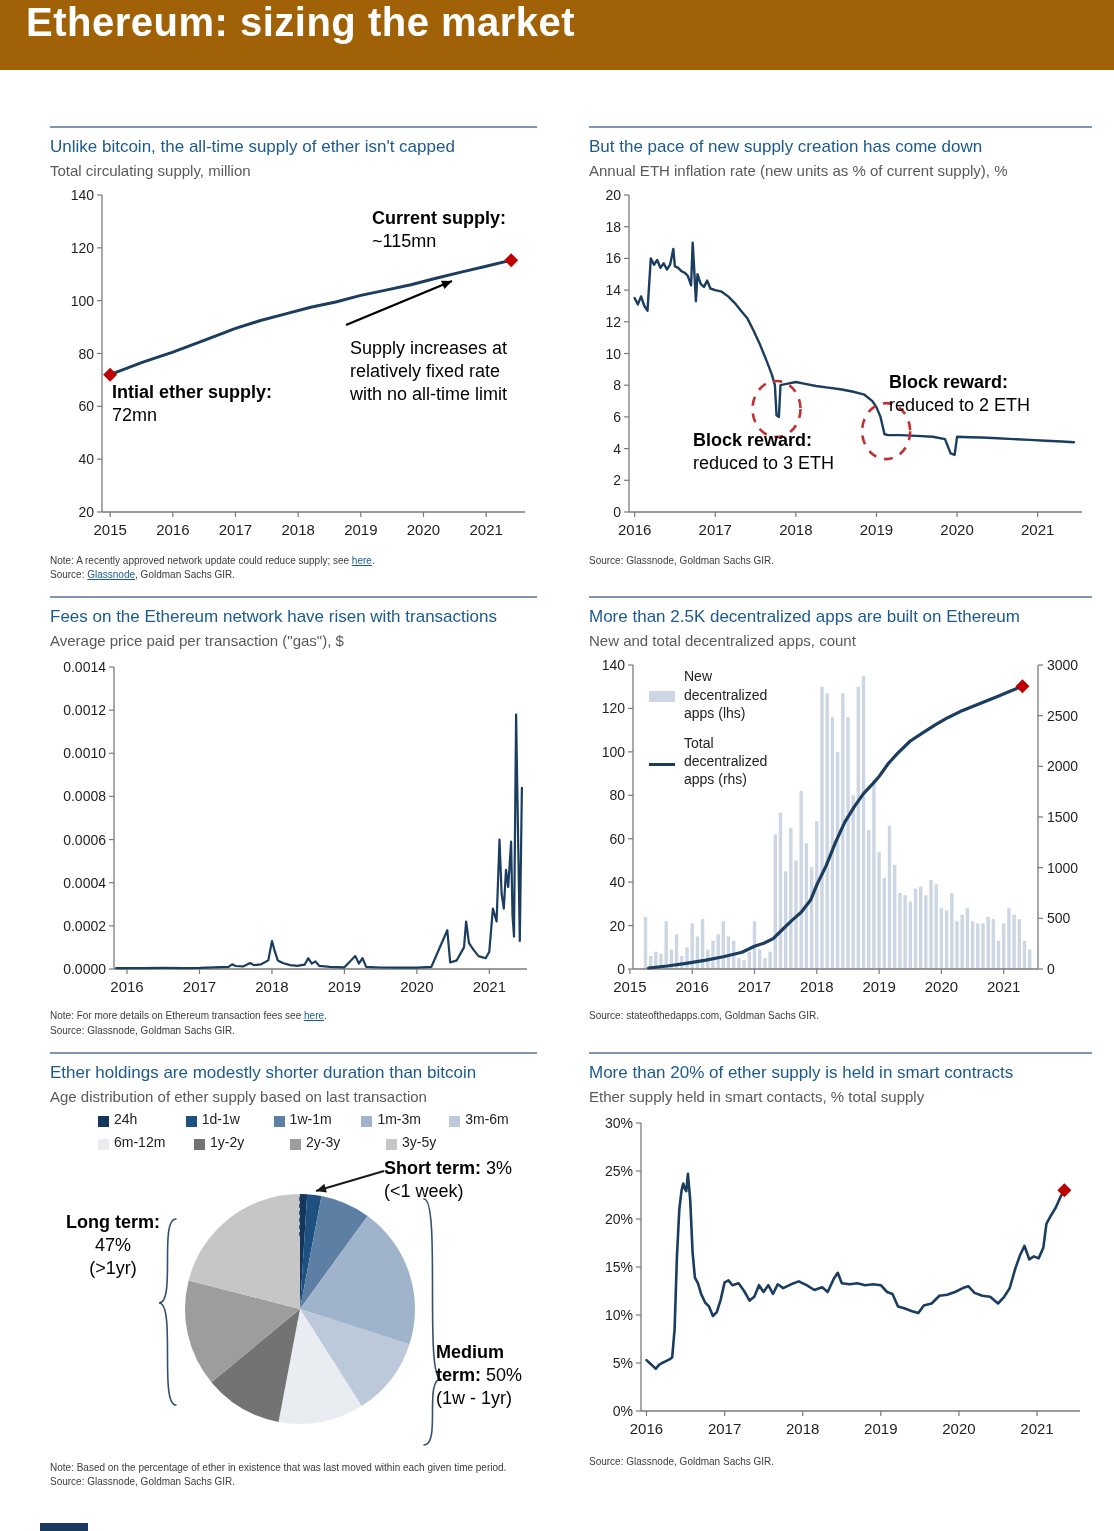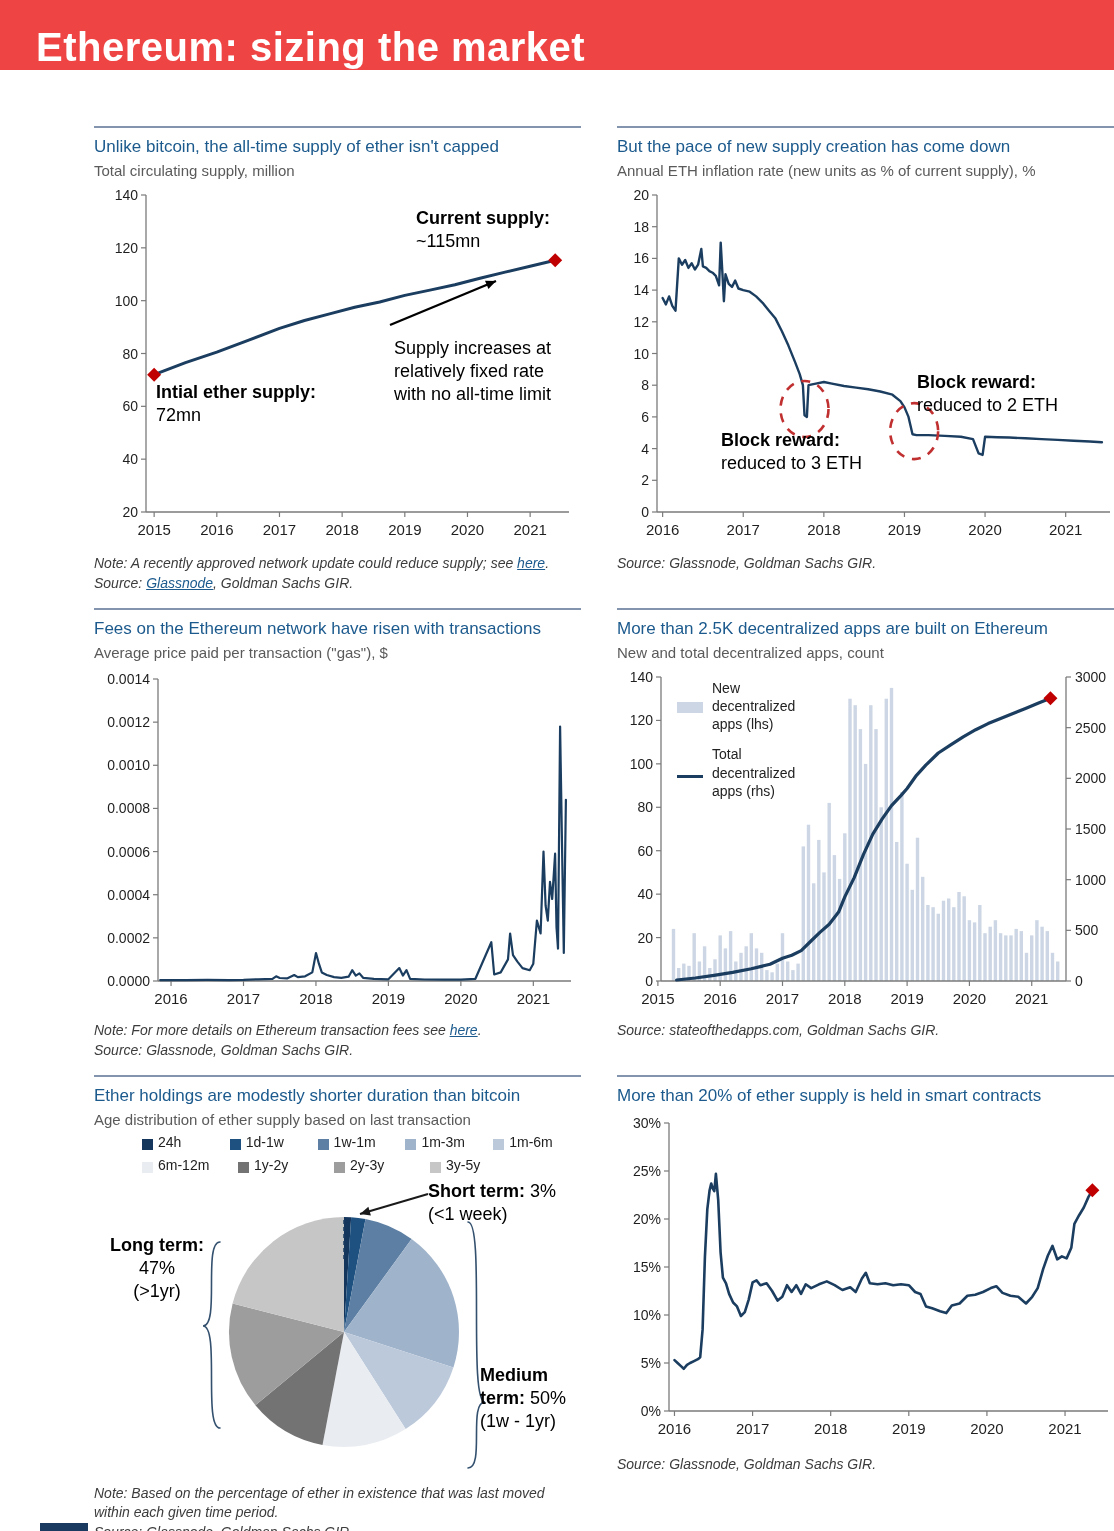--- a/index.html
+++ b/index.html
@@ -1,29 +1,29 @@
 <!DOCTYPE html>
 <html><head>
 <meta charset="utf-8">
 <style>
   html,body{margin:0;padding:0;}
   body{width:1114px;height:1531px;background:#fff;font-family:"Liberation Sans",sans-serif;position:relative;overflow:hidden;}
-  .topbar{height:70px;background:#ef4444;display:flex;align-items:flex-end;padding-left:36px;box-sizing:border-box;}
+  .topbar{height:70px;background:#a16207;display:flex;align-items:flex-start;padding-left:26px;box-sizing:border-box;}
   .topbar h1{color:#fff;font-size:40px;font-weight:700;margin:0;letter-spacing:.5px;}
   .content{padding:56px 0 0 50px;}
-  .row{display:grid;grid-template-columns:487px 503px;column-gap:36px;margin-bottom:14px;margin-left:44px;}
+  .row{display:grid;grid-template-columns:487px 503px;column-gap:52px;margin-bottom:14px;}
   .rule{height:2px;background:#8394ae;margin-bottom:9px;}
   h3.ct{font-size:17px;font-weight:400;color:#1c5a8d;margin:0 0 5px;}
   .sub{font-size:15px;color:#5a5a5a;margin:0 0 6px;}
   .chart-wrap{position:relative;}
   svg{display:block;}
   svg text{font-family:"Liberation Sans",sans-serif;}
   .ann{position:absolute;font-size:18px;line-height:1.28;color:#000000;}
   .ann b{font-weight:700;}
-  .notes{font-style:italic;font-size:14px;color:#3c3c3c;line-height:1.42;margin-top:4px;}
+  .notes{font-size:10px;color:#3c3c3c;line-height:1.42;margin-top:4px;}
   .notes a{color:#1c5a8d;}
   .legend4{position:absolute;left:60px;top:12px;width:140px;font-size:14px;color:#222;line-height:1.3;}
   .l4item{display:flex;margin-bottom:12px;align-items:center;}
   .sw-bar{width:26px;height:11px;margin:3px 9px 0 0;flex:none;}
   .sw-line{width:26px;height:3px;margin:7px 9px 0 0;flex:none;}
   .plegend{padding-left:48px;font-size:14px;color:#222;margin:2px 0 6px 0;}
   .plrow{display:flex;margin-bottom:7px;}
   .pitem{display:flex;align-items:flex-end;width:86px;margin-right:10px;}
   .psw{width:11px;height:11px;margin-right:5px;flex:none;}
   .stub{position:absolute;left:40px;bottom:0;width:48px;height:8px;background:#1a3a5f;}
@@ -366,21 +366,21 @@
           <span class="pitem">
               <span class="psw" style="background: rgb(93, 127, 163);"></span>
               <span>1w-1m</span>
             </span>
           <span class="pitem">
               <span class="psw" style="background: rgb(159, 179, 203);"></span>
               <span>1m-3m</span>
             </span>
           <span class="pitem">
               <span class="psw" style="background: rgb(188, 201, 219);"></span>
-              <span>1m-6m</span>
+              <span>3m-6m</span>
             </span>
         </div>
         <div class="plrow">
           <span class="pitem">
               <span class="psw" style="background: rgb(233, 236, 241);"></span>
               <span>6m-12m</span>
             </span>
           <span class="pitem">
               <span class="psw" style="background: rgb(115, 115, 115);"></span>
               <span>1y-2y</span>
@@ -428,20 +428,21 @@
       </div>
       <div class="notes" style="width:480px;">
         <span>Note: Based on the percentage of ether in existence that was last moved within each given time period.</span><br>
         <span>Source: Glassnode, Goldman Sachs GIR.</span>
       </div>
     </div>
 
     <div class="cell">
       <div class="rule"></div>
       <h3 class="ct">More than 20% of ether supply is held in smart contracts</h3>
+      <div class="sub">Ether supply held in smart contacts, % total supply</div>
       <div class="chart-wrap">
         <svg id="c-contracts" width="503" height="340">
             <line x1="52" y1="12" x2="52" y2="300" stroke="#7a7a7a" stroke-width="1.3"></line>
             <line x1="52" y1="300" x2="491" y2="300" stroke="#7a7a7a" stroke-width="1.3"></line>
             <line x1="47" y1="300" x2="52" y2="300" stroke="#7a7a7a" stroke-width="1.2"></line>
             <text x="44" y="305" text-anchor="end" font-size="14" fill="#1f1f1f">0%</text>
             <line x1="47" y1="252" x2="52" y2="252" stroke="#7a7a7a" stroke-width="1.2"></line>
             <text x="44" y="257" text-anchor="end" font-size="14" fill="#1f1f1f">5%</text>
             <line x1="47" y1="204" x2="52" y2="204" stroke="#7a7a7a" stroke-width="1.2"></line>
             <text x="44" y="209" text-anchor="end" font-size="14" fill="#1f1f1f">10%</text>

